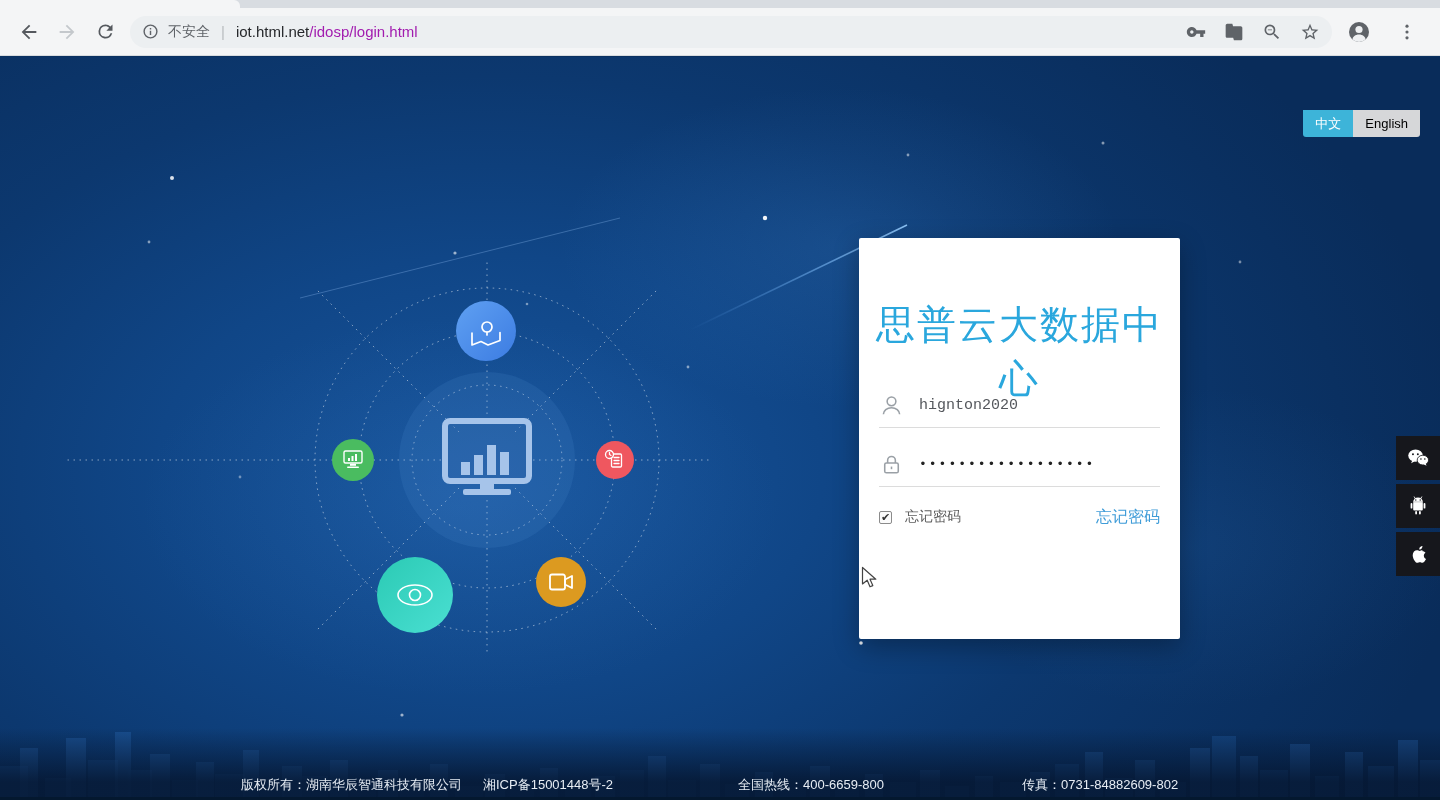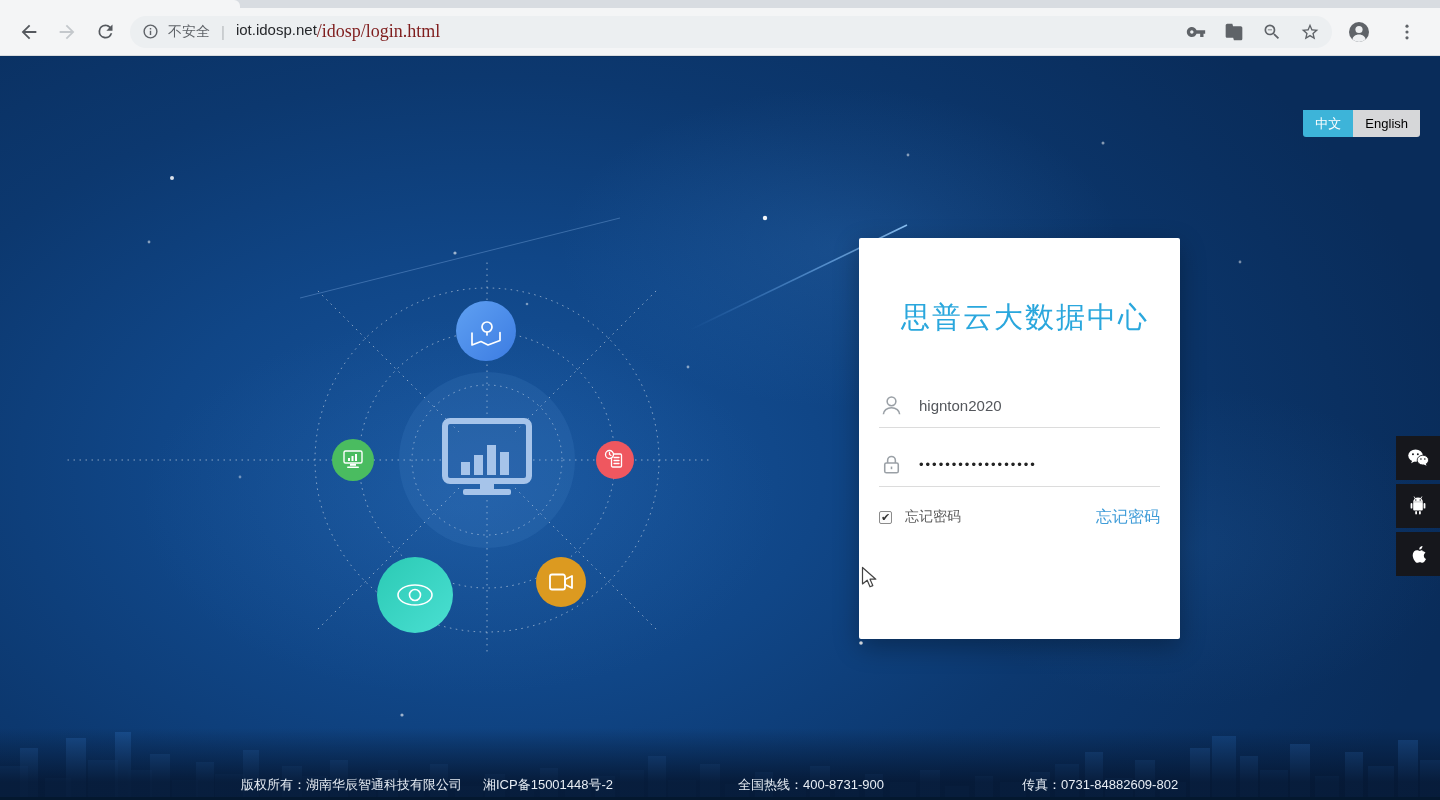--- a/index.html
+++ b/index.html
@@ -13,21 +13,21 @@
   .tab-sliver{width:240px;height:8px;background:#f4f5f6;border-radius:0 6px 0 0;}
   .toolbar{height:48px;background:#f4f5f6;border-bottom:1px solid #d9dcdf;
            display:flex;align-items:center;padding:0 10px;}
   .navbtn{width:38px;height:38px;border-radius:50%;display:flex;align-items:center;
           justify-content:center;flex:0 0 auto;}
   .omnibox{flex:1;height:32px;margin:0 8px 0 6px;background:#ecefF1;background:#ecEff1;
            border-radius:16px;display:flex;align-items:center;padding:0 12px;gap:9px;min-width:0;}
   .ob-text{font-size:14px;color:#5f6368;white-space:nowrap;}
   .ob-sep{color:#b9bcbf;font-size:15px;margin:0 2px;}
   .ob-host{font-size:15px;color:#26282b;white-space:nowrap;}
-  .ob-path{font-size:18px;color:#7f1d1d;white-space:nowrap;font-family:Liberation Serif, serif;}
+  .ob-path{font-size:15px;color:#a21caf;white-space:nowrap;}
   .ob-right{margin-left:auto;display:flex;align-items:center;gap:18px;}
   .tb-right{display:flex;align-items:center;gap:10px;margin-right:4px;}
   .iconbtn{display:flex;align-items:center;justify-content:center;}
 
   
   .page{position:absolute;top:57px;left:0;width:1440px;height:743px;overflow:hidden;
         background:radial-gradient(ellipse 980px 640px at 34% 56%,
           #17549c 0%, #104687 34%, #0c386f 62%, #092c5a 100%);}
   .patch{position:absolute;pointer-events:none;}
   .orbit-svg{position:absolute;left:0;top:0;pointer-events:none;}
@@ -35,28 +35,28 @@
   
   .lang{position:absolute;top:21px;right:20px;display:flex;border-radius:3px;overflow:hidden;}
   .lang .lbtn{border:none;height:27px;padding:0 12px;font-size:13px;cursor:pointer;
               font-family:inherit;margin-top:32px;}
   .lang .zh{background:#3db4d9;color:#fff;}
   .lang .en{background:#d6d7d9;color:#000000;}
 
   
   .card{position:absolute;left:859px;top:181px;width:321px;height:401px;background:#fff;
         border-radius:2px;box-shadow:0 8px 26px rgba(0,0,0,.30);}
-  .card-title{position:absolute;top:60px;left:0;right:0;
-              font-size:29px;color:#2aa7dd;letter-spacing:2px;margin-left:42px;}
+  .card-title{position:absolute;top:60px;left:0;right:0;text-align:center;
+              font-size:39px;color:#2aa7dd;letter-spacing:2px;}
   .field{position:absolute;left:20px;right:20px;height:44px;border-bottom:1px solid #dcdcdc;
          display:flex;align-items:center;gap:13px;}
   .f-user{top:146px;}
   .f-pass{top:205px;}
   .field input{border:none;outline:none;flex:1;min-width:0;background:transparent;
-               font-family:Liberation Sans, sans-serif;font-size:15px;color:#54575c;}
+               font-family:Liberation Mono, monospace;font-size:15px;color:#54575c;}
   .f-pass input{font-size:13px;letter-spacing:2px;color:#222;}
   .remember{position:absolute;left:20px;right:20px;top:266px;height:26px;
             display:flex;align-items:center;}
   .cb{width:13px;height:13px;border:1px solid #8b8b8b;border-radius:2px;background:#fbfbfb;
       display:flex;align-items:center;justify-content:center;font-size:11px;line-height:1;
       color:#333;cursor:pointer;flex:0 0 auto;}
   .remember-label{margin-left:13px;font-size:14px;color:#5e5e5e;}
   .forgot{margin-left:auto;font-size:16px;color:#3f9cd8;text-decoration:none;cursor:pointer;}
   .login-btn{position:absolute;left:20px;right:20px;top:310px;height:38px;background:#1b9de3;
              border:none;border-radius:4px;color:#fff;font-size:16px;font-weight:bold;
@@ -108,21 +108,21 @@
           </svg>
       </div>
 
       <div class="omnibox">
         <svg width="17" height="17" viewBox="0 0 24 24">
             <path d="M11 7h2v2h-2zm0 4h2v6h-2zm1-9a10 10 0 1 0 0 20 10 10 0 0 0 0-20zm0 18a8 8 0 1 1 0-16 8 8 0 0 1 0 16z" fill="#5f6368"></path>
           </svg>
         <span class="ob-text">不安全</span>
         <span class="ob-sep">|</span>
         <span style="display:flex;min-width:0;">
-          <span class="ob-host">iot.idosp.net</span>
+          <span class="ob-host">iot.html.net</span>
             <span class="ob-path">/idosp/login.html</span>
         </span>
         <span class="ob-right">
           <span class="iconbtn">
             <svg width="20" height="20" viewBox="0 0 24 24">
                 <path d="M12.65 10C11.83 7.67 9.61 6 7 6c-3.31 0-6 2.69-6 6s2.69 6 6 6c2.61 0 4.83-1.67 5.65-4H17v4h4v-4h2v-4H12.65zM7 14c-1.1 0-2-.9-2-2s.9-2 2-2 2 .9 2 2-.9 2-2 2z" fill="#5f6368"></path>
               </svg>
           </span>
           <span class="iconbtn">
             <svg width="20" height="20" viewBox="0 0 24 24">
@@ -408,21 +408,21 @@
         <rect x="1368" y="46" width="26" height="34" fill="rgba(28,82,148,.55)"></rect>
           <rect x="1398" y="20" width="20" height="60" fill="rgba(42,106,180,.40)"></rect>
         <rect x="1420" y="40" width="20" height="40" fill="rgba(28,82,148,.55)"></rect>
       </g>
     </svg>
 
     <div class="footerband"></div>
     <div class="footer">
       <span class="ft-copy">版权所有：湖南华辰智通科技有限公司</span>
       <span class="ft-icp">湘ICP备15001448号-2</span>
-      <span class="ft-hot">全国热线：400-8731-900</span>
+      <span class="ft-hot">全国热线：400-6659-800</span>
       <span class="ft-fax">传真：0731-84882609-802</span>
     </div>
     <div class="bottombar"></div>
 
     <svg class="cursor" width="17" height="23" viewBox="0 0 17 23">
       <path d="M1.5 1.5 L1.5 18 L6.2 14.2 L9 20.8 L11.8 19.6 L9 13.2 L14.8 13.2 Z" fill="#fff" stroke="#444" stroke-width="1.2" stroke-linejoin="round"></path>
     </svg>
   </div>
 </div>
 

